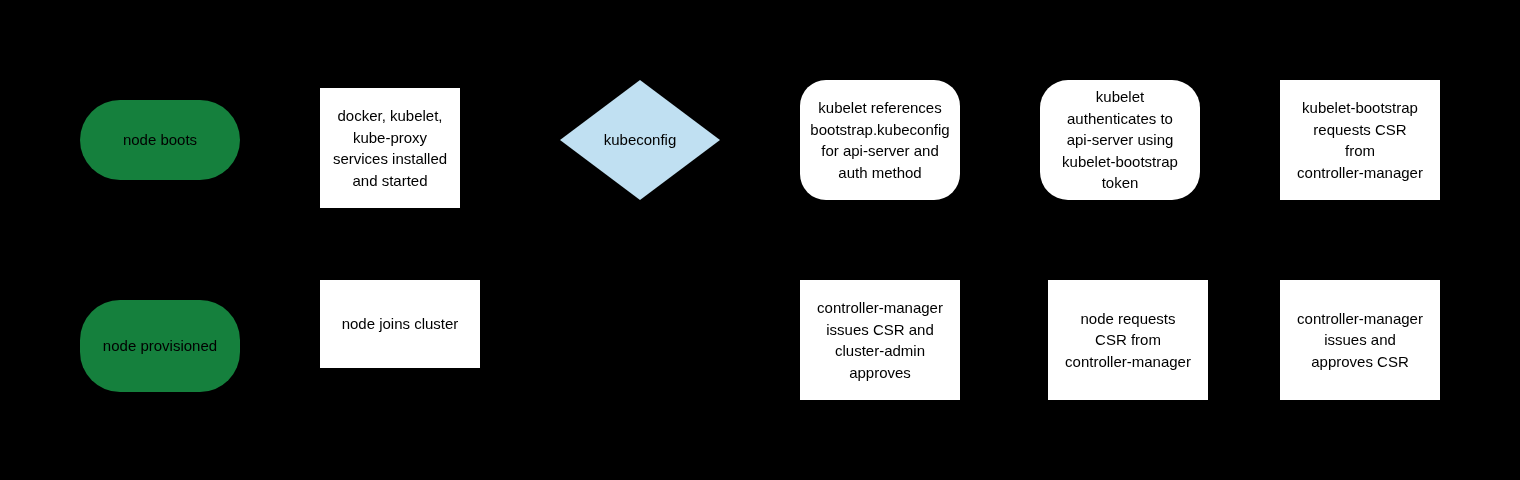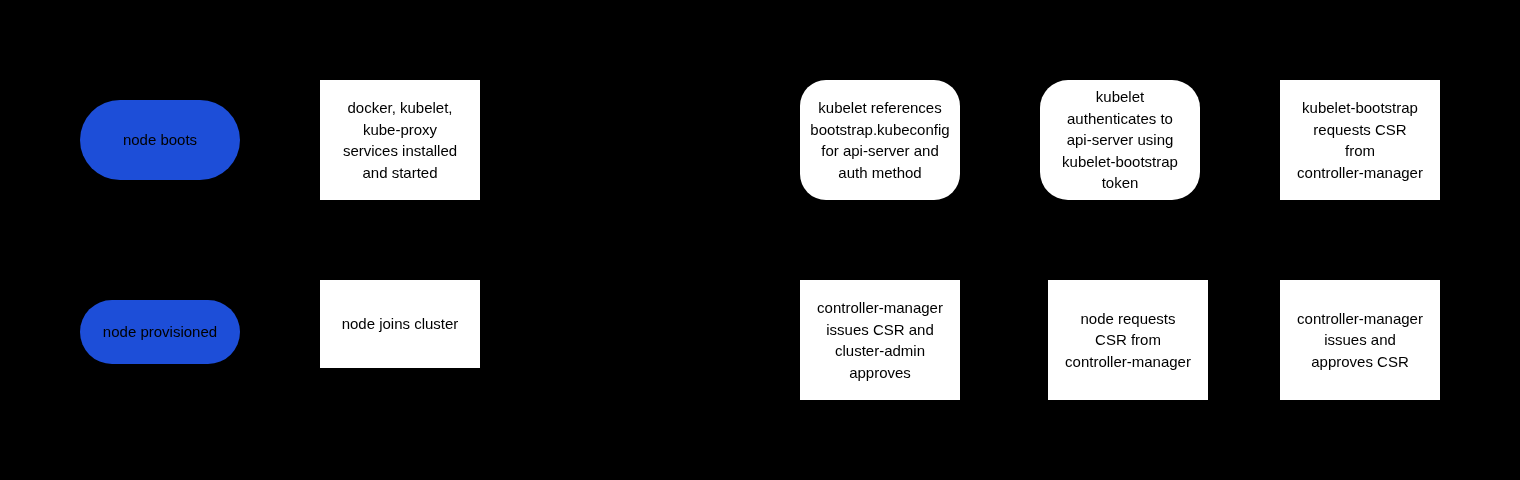--- a/index.html
+++ b/index.html
@@ -33,21 +33,21 @@
     width: 168px;
     white-space: pre-line;
     text-align: center;
   }
   
   .shape-process {
     background: #ffffff;
   }
   
   .shape-terminator {
-    background: #1d4ed8;
+    background: #15803d;
     border-radius: 40px;
   }
   .shape-terminator .label {
     width: 170px;
   }
   
   .shape-decision {
     background: transparent;
   }
   .shape-decision .diamond-svg {
@@ -64,27 +64,33 @@
 </style>
 </head>
 <body>
 
 <div id="canvas">
 
   <div class="node shape-terminator" style="left:80px; top:100px; width:160px; height:80px;">
     <span class="label">node boots</span>
   </div>
 
-  <div class="node shape-process" style="left:320px; top:80px; width:160px; height:120px;">
+  <div class="node shape-process" style="left:320px; top:88px; width:140px; height:120px;">
     <span class="label">docker, kubelet,
 kube-proxy
 services installed
 and started</span>
   </div>
 
+  <div class="node shape-decision" style="left:560px; top:80px; width:160px; height:120px;">
+    <svg class="diamond-svg" viewBox="0 0 160 120" preserveAspectRatio="none">
+      <polygon points="80,0 160,60 80,120 0,60" fill="#c0e0f2"></polygon>
+    </svg>
+    <span class="label">kubeconfig</span>
+  </div>
 
   <div class="node shape-process" style="left:800px; top:80px; width:160px; height:120px;border-radius:26px;">
     <span class="label">kubelet references
 bootstrap.kubeconfig
 for api-server and
 auth method</span>
   </div>
 
   <div class="node shape-process" style="left:1040px; top:80px; width:160px; height:120px;border-radius:28px;">
     <span class="label">kubelet
@@ -94,21 +100,21 @@
 token</span>
   </div>
 
   <div class="node shape-process" style="left:1280px; top:80px; width:160px; height:120px;">
     <span class="label">kubelet-bootstrap
 requests CSR
 from
 controller-manager</span>
   </div>
 
-  <div class="node shape-terminator" style="left:80px; top:300px; width:160px; height:64px;">
+  <div class="node shape-terminator" style="left:80px; top:300px; width:160px; height:92px;">
     <span class="label">node provisioned</span>
   </div>
 
   <div class="node shape-process" style="left:320px; top:280px; width:160px; height:88px;justify-content:center;">
     <span class="label">node joins cluster</span>
   </div>
 
 
   <div class="node shape-process" style="left:800px; top:280px; width:160px; height:120px;">
     <span class="label">controller-manager

